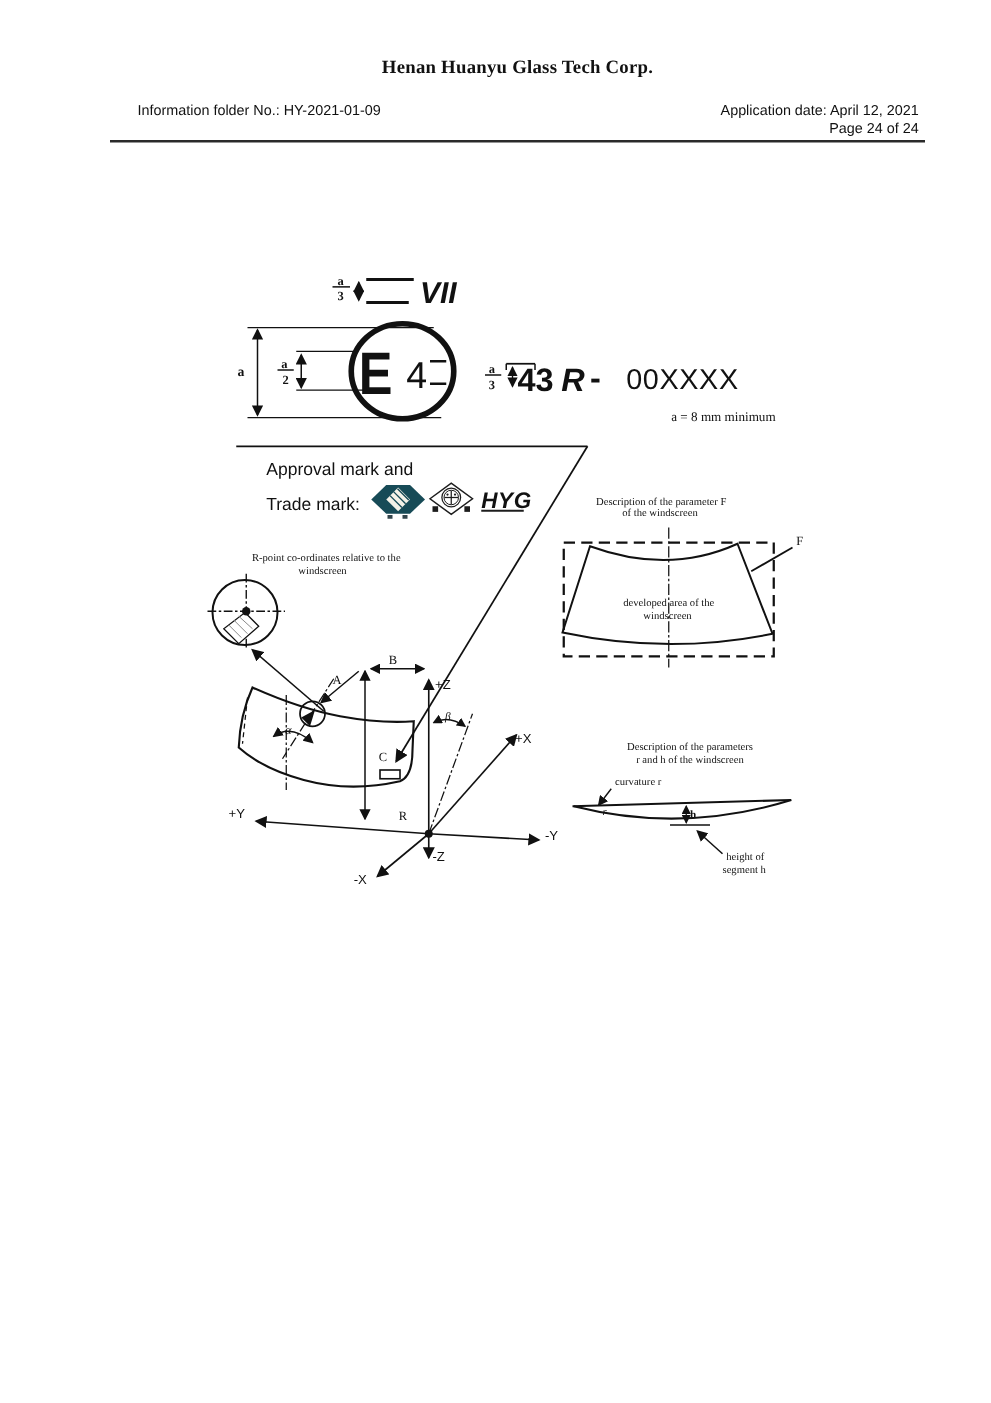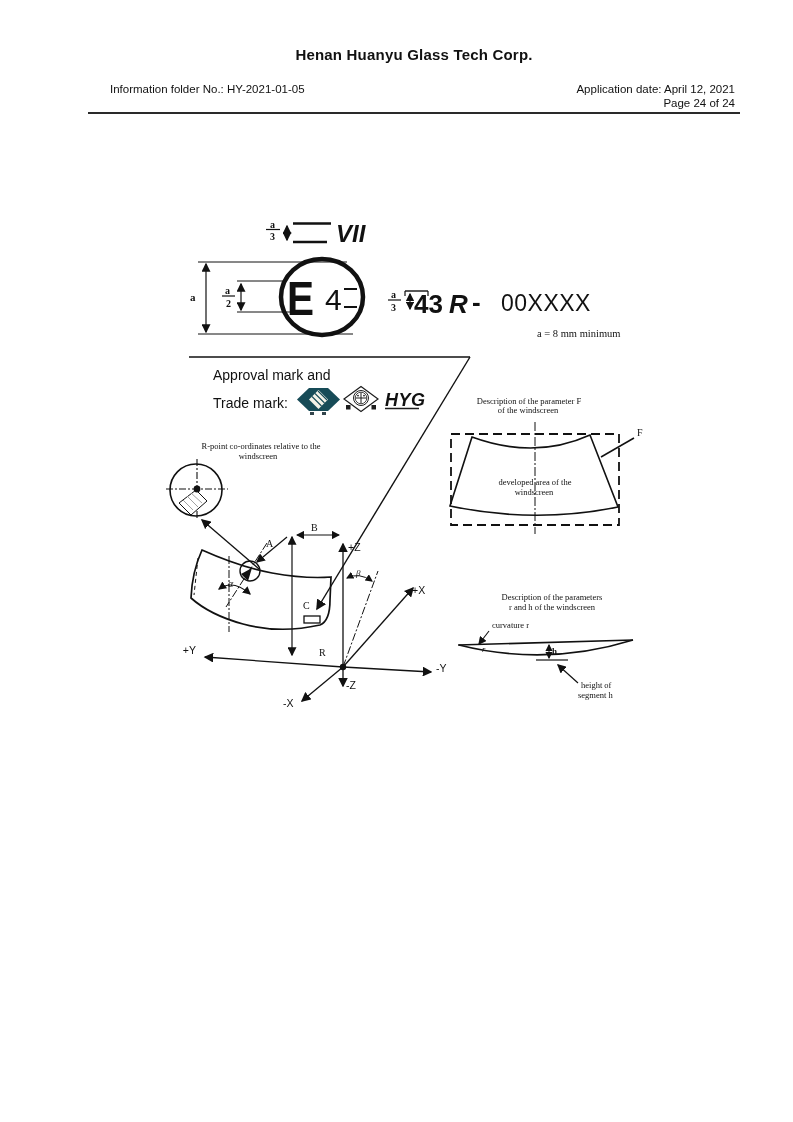--- a/index.html
+++ b/index.html
@@ -6,21 +6,21 @@
   .page{
     position:relative;
     width:793px;height:1122px;
     background:#ffffff;
     font-family:"Liberation Sans", sans-serif;
     color:#111;
     overflow:hidden;
   }
   .hdr-title{
     position:absolute;top:46px;left:88px;width:652px;
-    text-align:center;font-size:15px;font-weight:bold;letter-spacing:.2px;
+    text-align:center;font-size:15px;font-weight:bold;letter-spacing:.2px;font-family:Liberation Serif, serif;
   }
   .hdr-folder{
     position:absolute;top:83px;left:110px;font-size:11.5px;
   }
   .hdr-appdate{
     position:absolute;top:83px;right:58px;font-size:11.5px;text-align:right;
   }
   .hdr-page{
     position:absolute;top:97px;right:58px;font-size:11.5px;text-align:center;
   }
@@ -31,21 +31,21 @@
   svg.diagram text{fill:#111;}
   .serif{font-family:"Liberation Serif", serif;}
   .sans{font-family:"Liberation Sans", sans-serif;}
 </style>
 </head>
 <body>
 
 <div class="page">
 
   <div class="hdr-title">Henan Huanyu Glass Tech Corp.</div>
-  <div class="hdr-folder">Information folder No.: HY-2021-01-05</div>
+  <div class="hdr-folder">Information folder No.: HY-2021-01-09</div>
   <div class="hdr-appdate">Application date: April 12, 2021</div>
   <div class="hdr-page">Page 24 of 24</div>
   <div class="hdr-rule"></div>
 
   <svg class="diagram" width="793" height="1122" viewBox="0 0 793 1122">
     <defs>
       <marker id="ah" viewBox="0 0 10 10" refX="8.5" refY="5" markerWidth="7.5" markerHeight="7.5" orient="auto-start-reverse">
         <path d="M0,0 L10,5 L0,10 z" fill="#111"></path>
       </marker>
     </defs>

